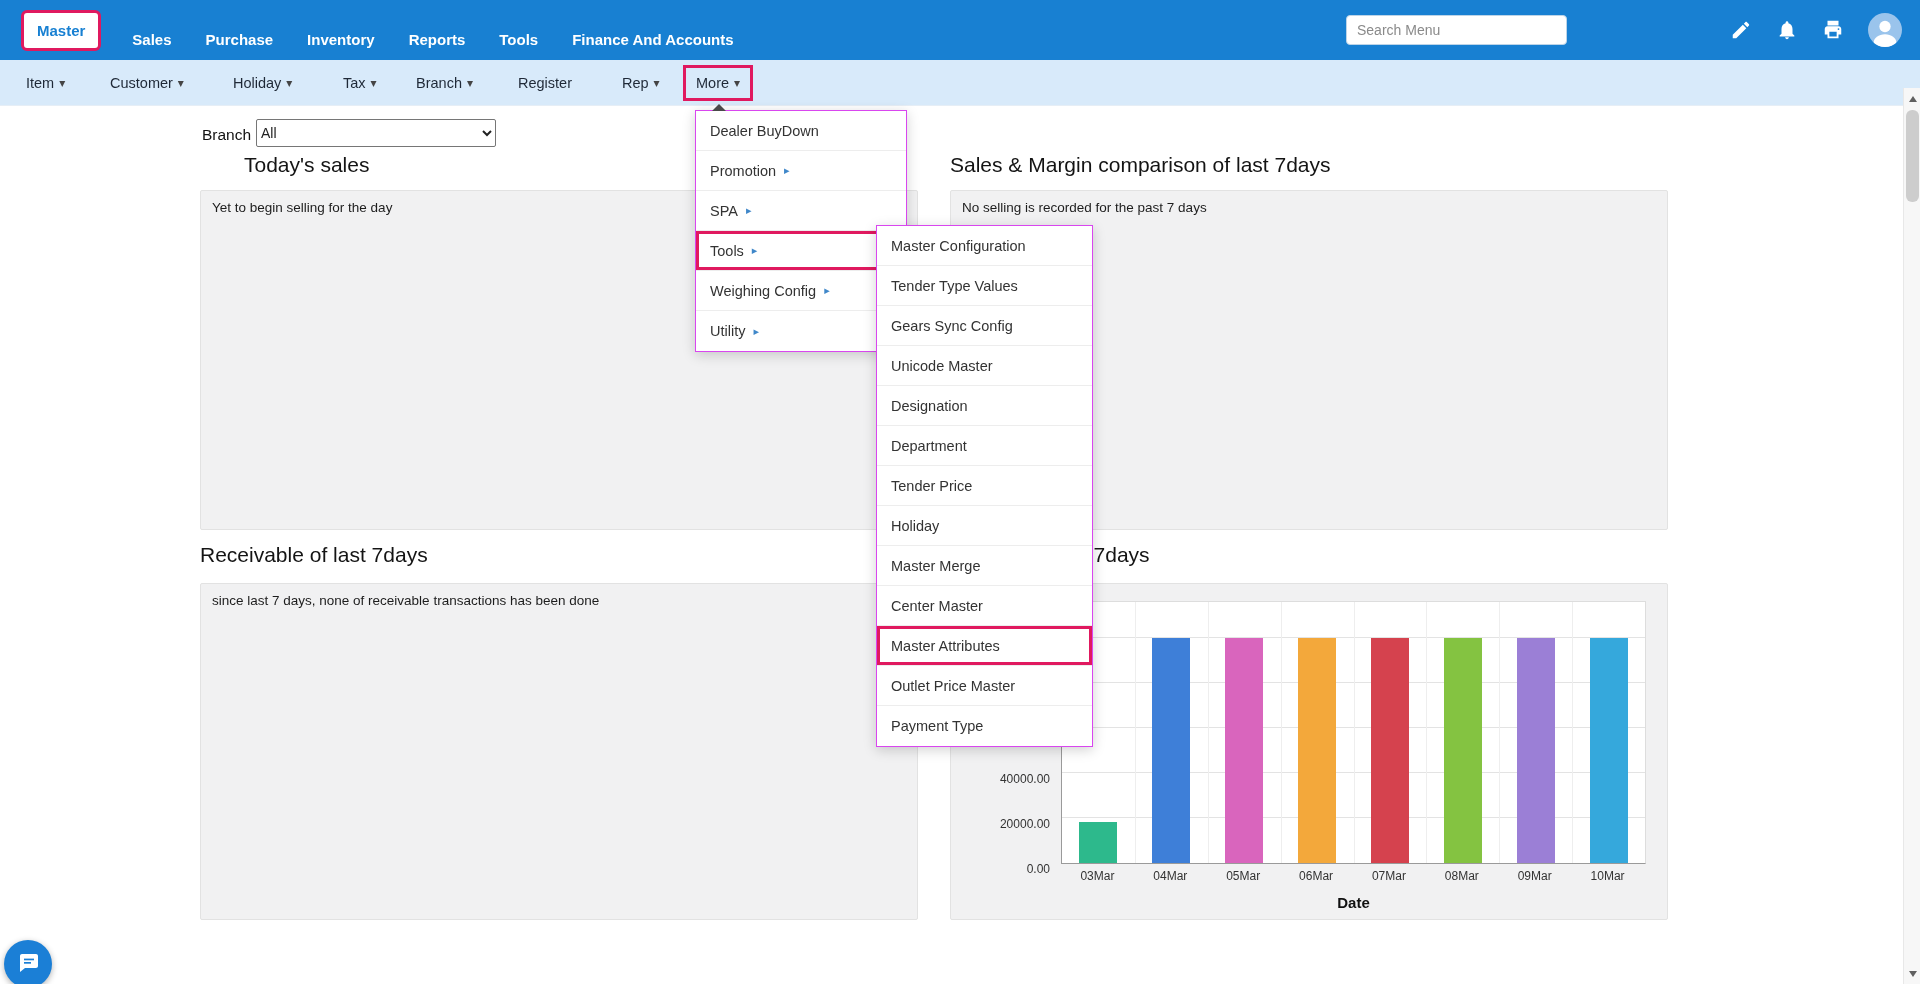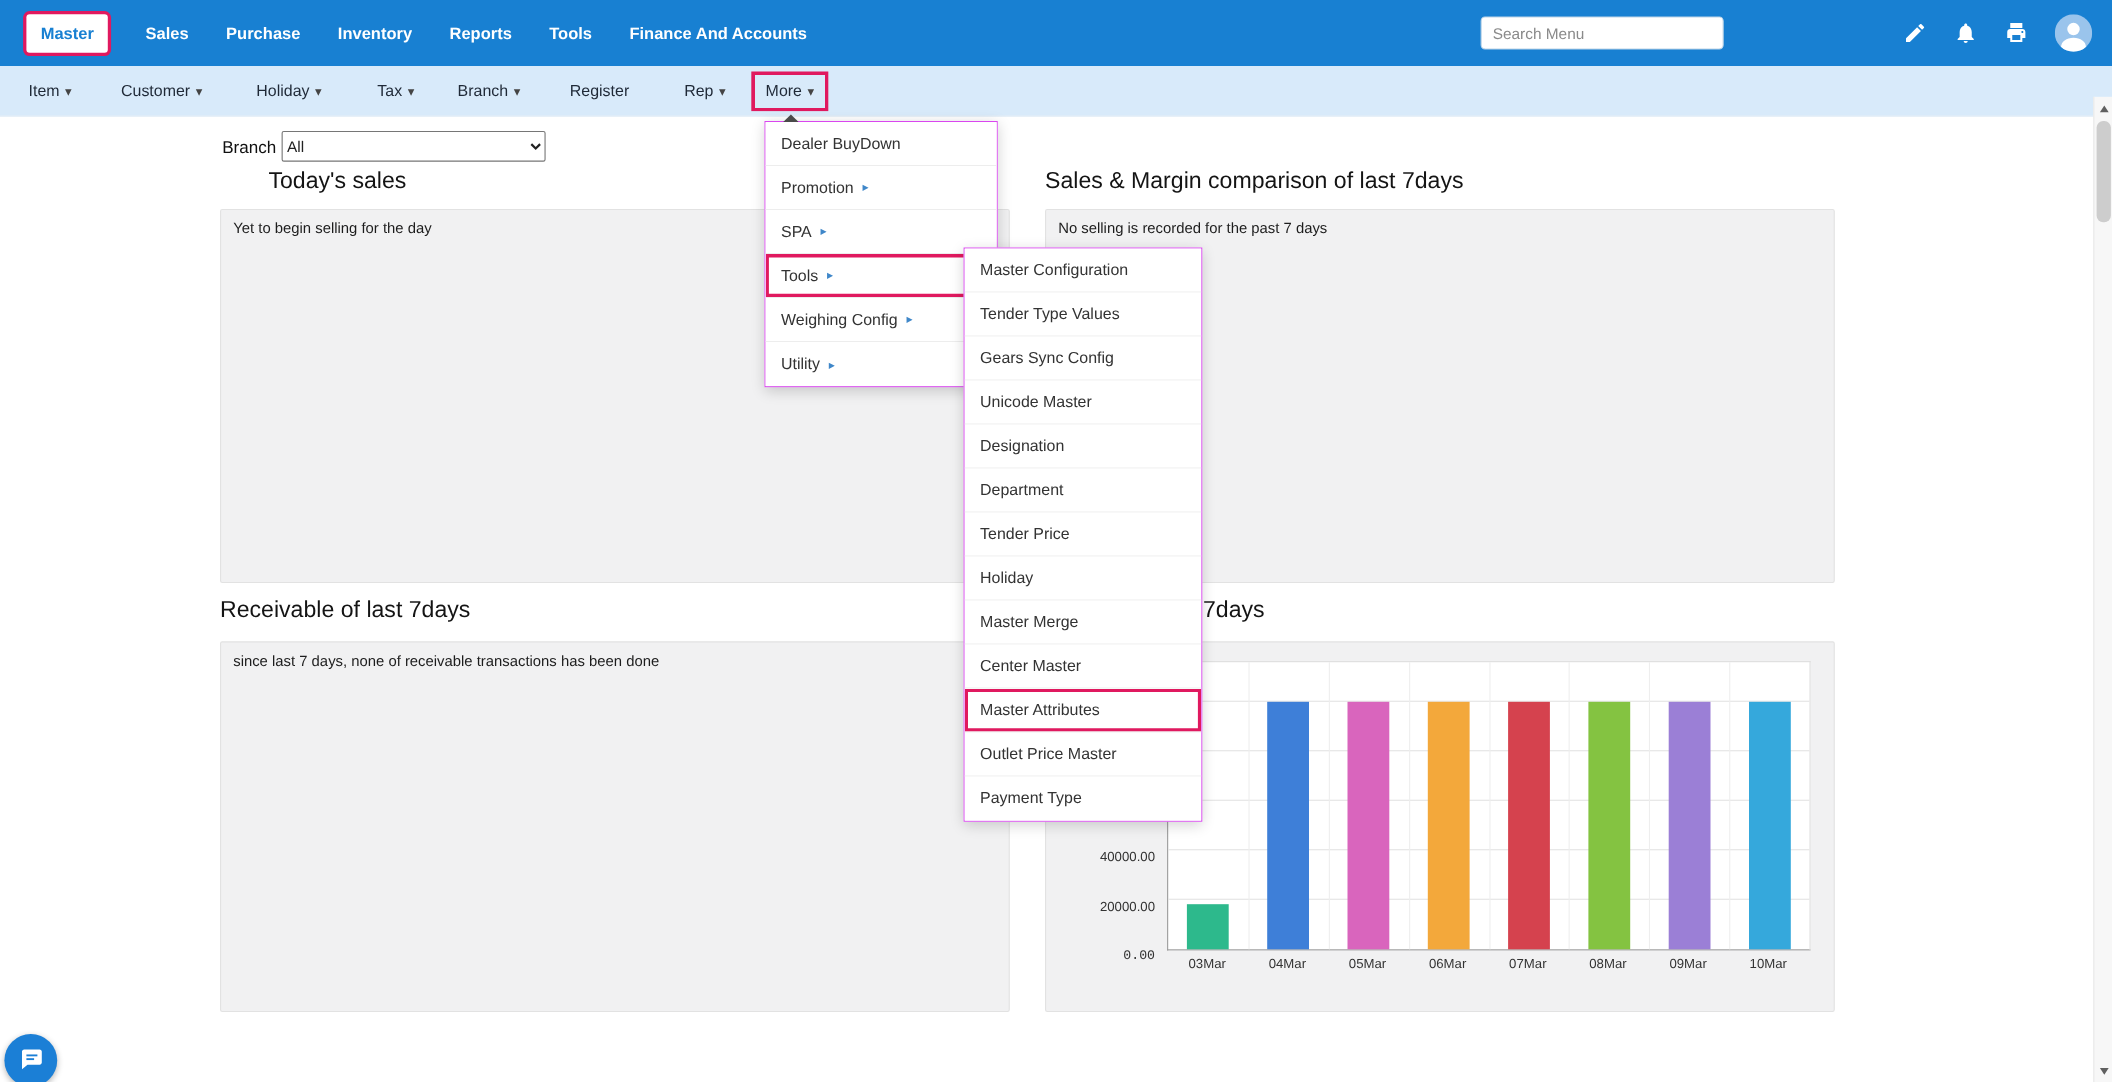--- a/index.html
+++ b/index.html
@@ -12,21 +12,21 @@
     color: #222;
   }
 
   
   .topbar {
     position: absolute; top: 0; left: 0; right: 0; height: 60px;
     background: #1880d2;
     display: flex; align-items: center;
     z-index: 20;
   }
-  .topnav { display: flex; align-items: center; gap: 34px; padding-left: 24px; }
+  .topnav { display: flex; align-items: flex-end; gap: 34px; padding-left: 24px; }
   .topnav-item {
     color: #fff; font-weight: bold; font-size: 15px; cursor: pointer; white-space: nowrap;
   }
   .topnav-item.active { background: #fff; color: #1880d2; padding: 9px 13px; border-radius: 3px; }
   .topnav-item.highlighted { box-shadow: 0 0 0 3px #e0195f; }
 
   .search-input {
     position: absolute; left: 1346px; top: 15px; width: 221px; height: 30px;
     border: 1px solid #bcd4e8; border-radius: 4px; padding: 0 10px;
     font-family: "Liberation Sans", sans-serif; font-size: 14px; color: #333; outline: none;
@@ -271,21 +271,21 @@
   <section class="panel" style="left:950px; top:190px; width:718px; height:340px;">
     <p class="panel-msg">No selling is recorded for the past 7 days</p>
   </section>
 
   <section class="panel" style="left:200px; top:583px; width:718px; height:337px;">
     <p class="panel-msg">since last 7 days, none of receivable transactions has been done</p>
   </section>
 
   <section class="panel" style="left:950px; top:583px; width:718px; height:337px;">
     <div class="chart-yaxis">
-        <div class="ytick" style="bottom: -12px; font-family: Liberation Mono, monospace;">0.00</div>
+        <div class="ytick" style="bottom: -12px;">0.00</div>
         <div class="ytick" style="bottom: 33px;">20000.00</div>
         <div class="ytick" style="bottom: 78px;">40000.00</div>
         <div class="ytick" style="bottom: 123px;">60000.00</div>
         <div class="ytick" style="bottom: 168px;">80000.00</div>
         <div class="ytick" style="bottom: 213px;">100000.00</div>
       </div>
     <div class="chart-plot">
         <div class="gridline" style="bottom: 45px;"></div>
         <div class="gridline" style="bottom: 90px;"></div>
         <div class="gridline" style="bottom: 135px;"></div>
@@ -310,20 +310,21 @@
     <div class="chart-xaxis">
         <div class="xtick" style="left: 6.4375px;">03Mar</div>
         <div class="xtick" style="left: 79.3125px;">04Mar</div>
         <div class="xtick" style="left: 152.188px;">05Mar</div>
         <div class="xtick" style="left: 225.062px;">06Mar</div>
         <div class="xtick" style="left: 297.938px;">07Mar</div>
         <div class="xtick" style="left: 370.812px;">08Mar</div>
         <div class="xtick" style="left: 443.688px;">09Mar</div>
         <div class="xtick" style="left: 516.562px;">10Mar</div>
       </div>
+    <div class="chart-xlabel">Date</div>
   </section>
 </main>
 
 <div class="dropdown more-menu">
   <span class="notch"></span>
 
     <div class="menu-item">
       <span>Dealer BuyDown</span>
 
     </div>

